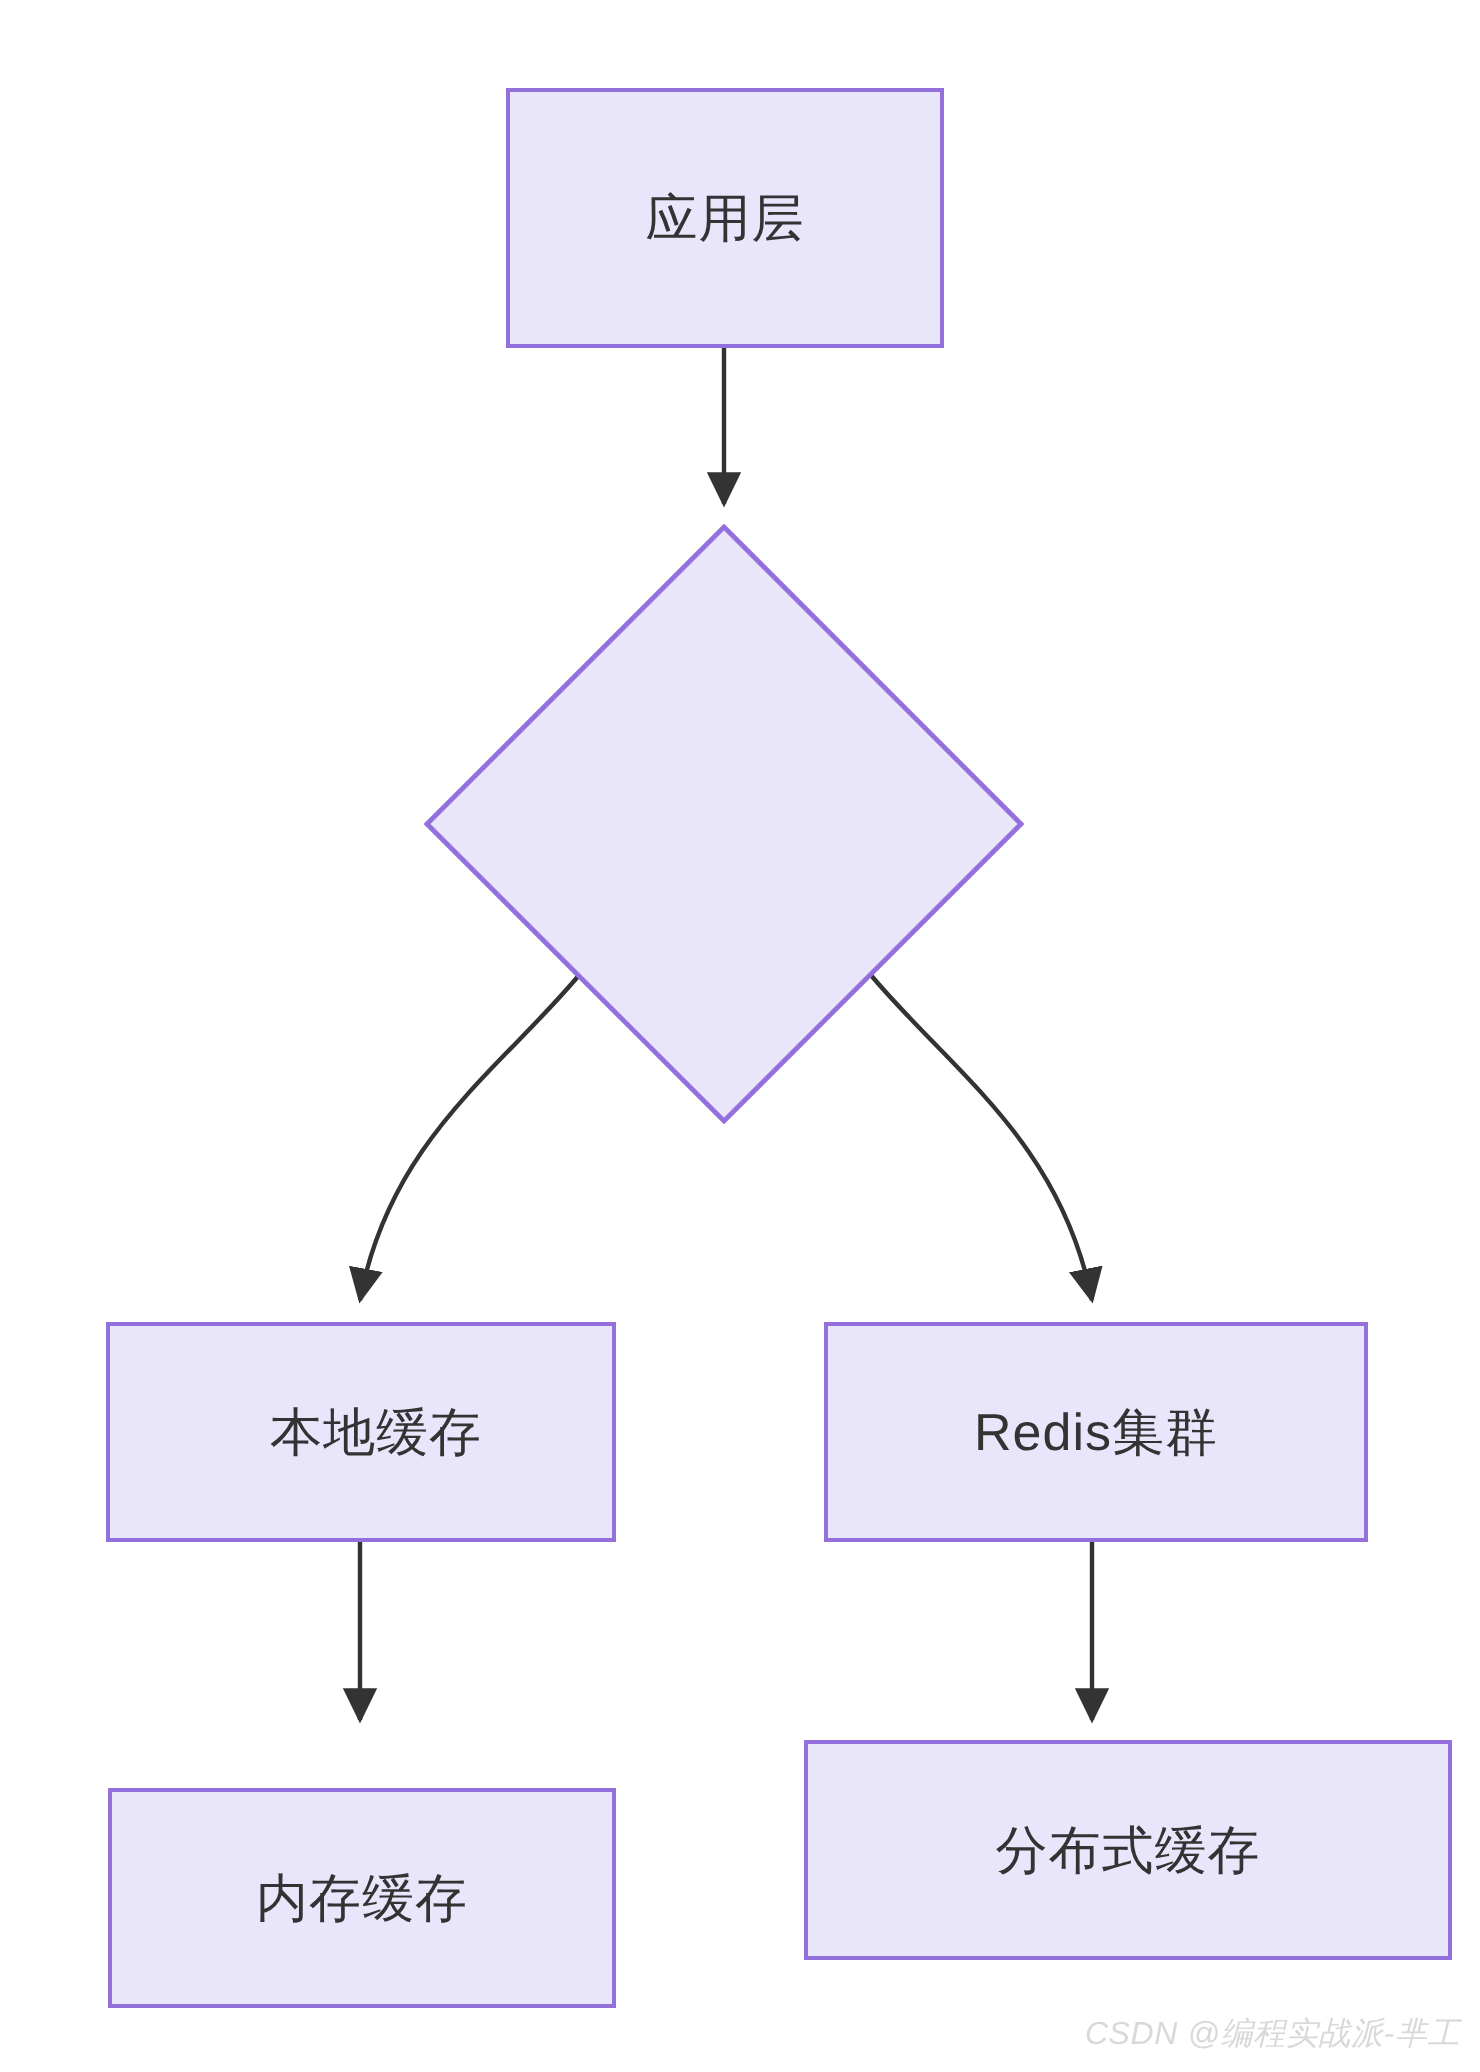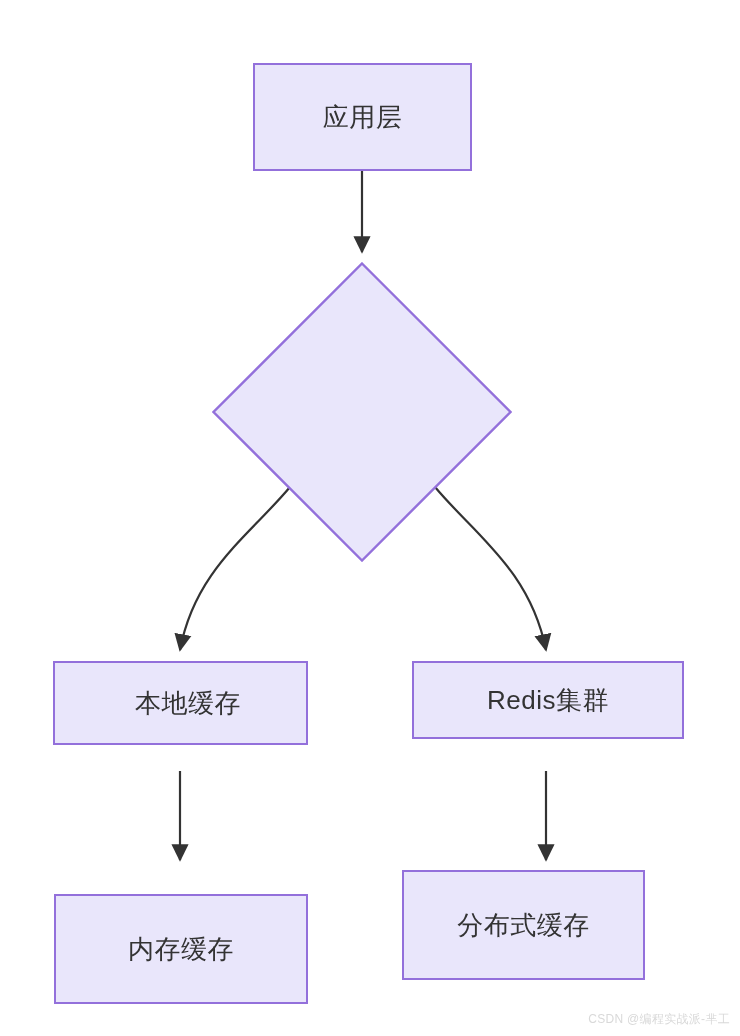--- a/index.html
+++ b/index.html
@@ -41,49 +41,50 @@
   .node-label {
     color: #333333;
     font-size: 26px;
     line-height: 1;
     letter-spacing: 0.5px;
     white-space: nowrap;
     font-weight: 400;
   }
 
   
-  #node-app        { left: 253px; top: 63px;  width: 219px; height: 108px; }
+  #node-app        { left: 253px; top: 44px;  width: 219px; height: 130px; }
   #node-gateway    { left: 212px; top: 262px; width: 300px; height: 300px;
                      background: transparent; border: none; }
-  #node-local      { left: 53px;  top: 661px; width: 255px; height: 84px; padding-left: 15px; }
-  #node-redis      { left: 412px; top: 661px; width: 272px; height: 78px; }
+  #node-local      { left: 53px;  top: 661px; width: 255px; height: 110px; padding-left: 15px; }
+  #node-redis      { left: 412px; top: 661px; width: 272px; height: 110px; }
   #node-memory     { left: 54px;  top: 870px; width: 254px; height: 110px; margin-top: 24px; }
-  #node-distributed{ left: 402px; top: 870px; width: 243px; height: 110px; }
+  #node-distributed{ left: 402px; top: 870px; width: 324px; height: 110px; }
 
   
   #node-gateway .diamond-svg {
     position: absolute;
     left: 0; top: 0;
     width: 300px; height: 300px;
   }
   #node-gateway .node-label {
     position: relative;
     z-index: 2;
   }
 
   
   #watermark {
     position: absolute;
     right: 10px;
     bottom: 8px;
     color: #d9d9d9;
-    font-size: 12px;
+    font-size: 16px;
     letter-spacing: 0.3px;
     white-space: nowrap;
     user-select: none;
+    font-style: italic;
   }
 </style>
 </head>
 <body>
 
 <svg id="diagram-canvas" viewBox="0 0 740 1036" xmlns="http://www.w3.org/2000/svg">
   <defs>
     <marker id="arrowhead" markerWidth="9" markerHeight="9" refX="7.2" refY="4.5" orient="auto" markerUnits="strokeWidth">
       <path d="M0,0.6 L8,4.5 L0,8.4 z" fill="#333333"></path>
     </marker>

